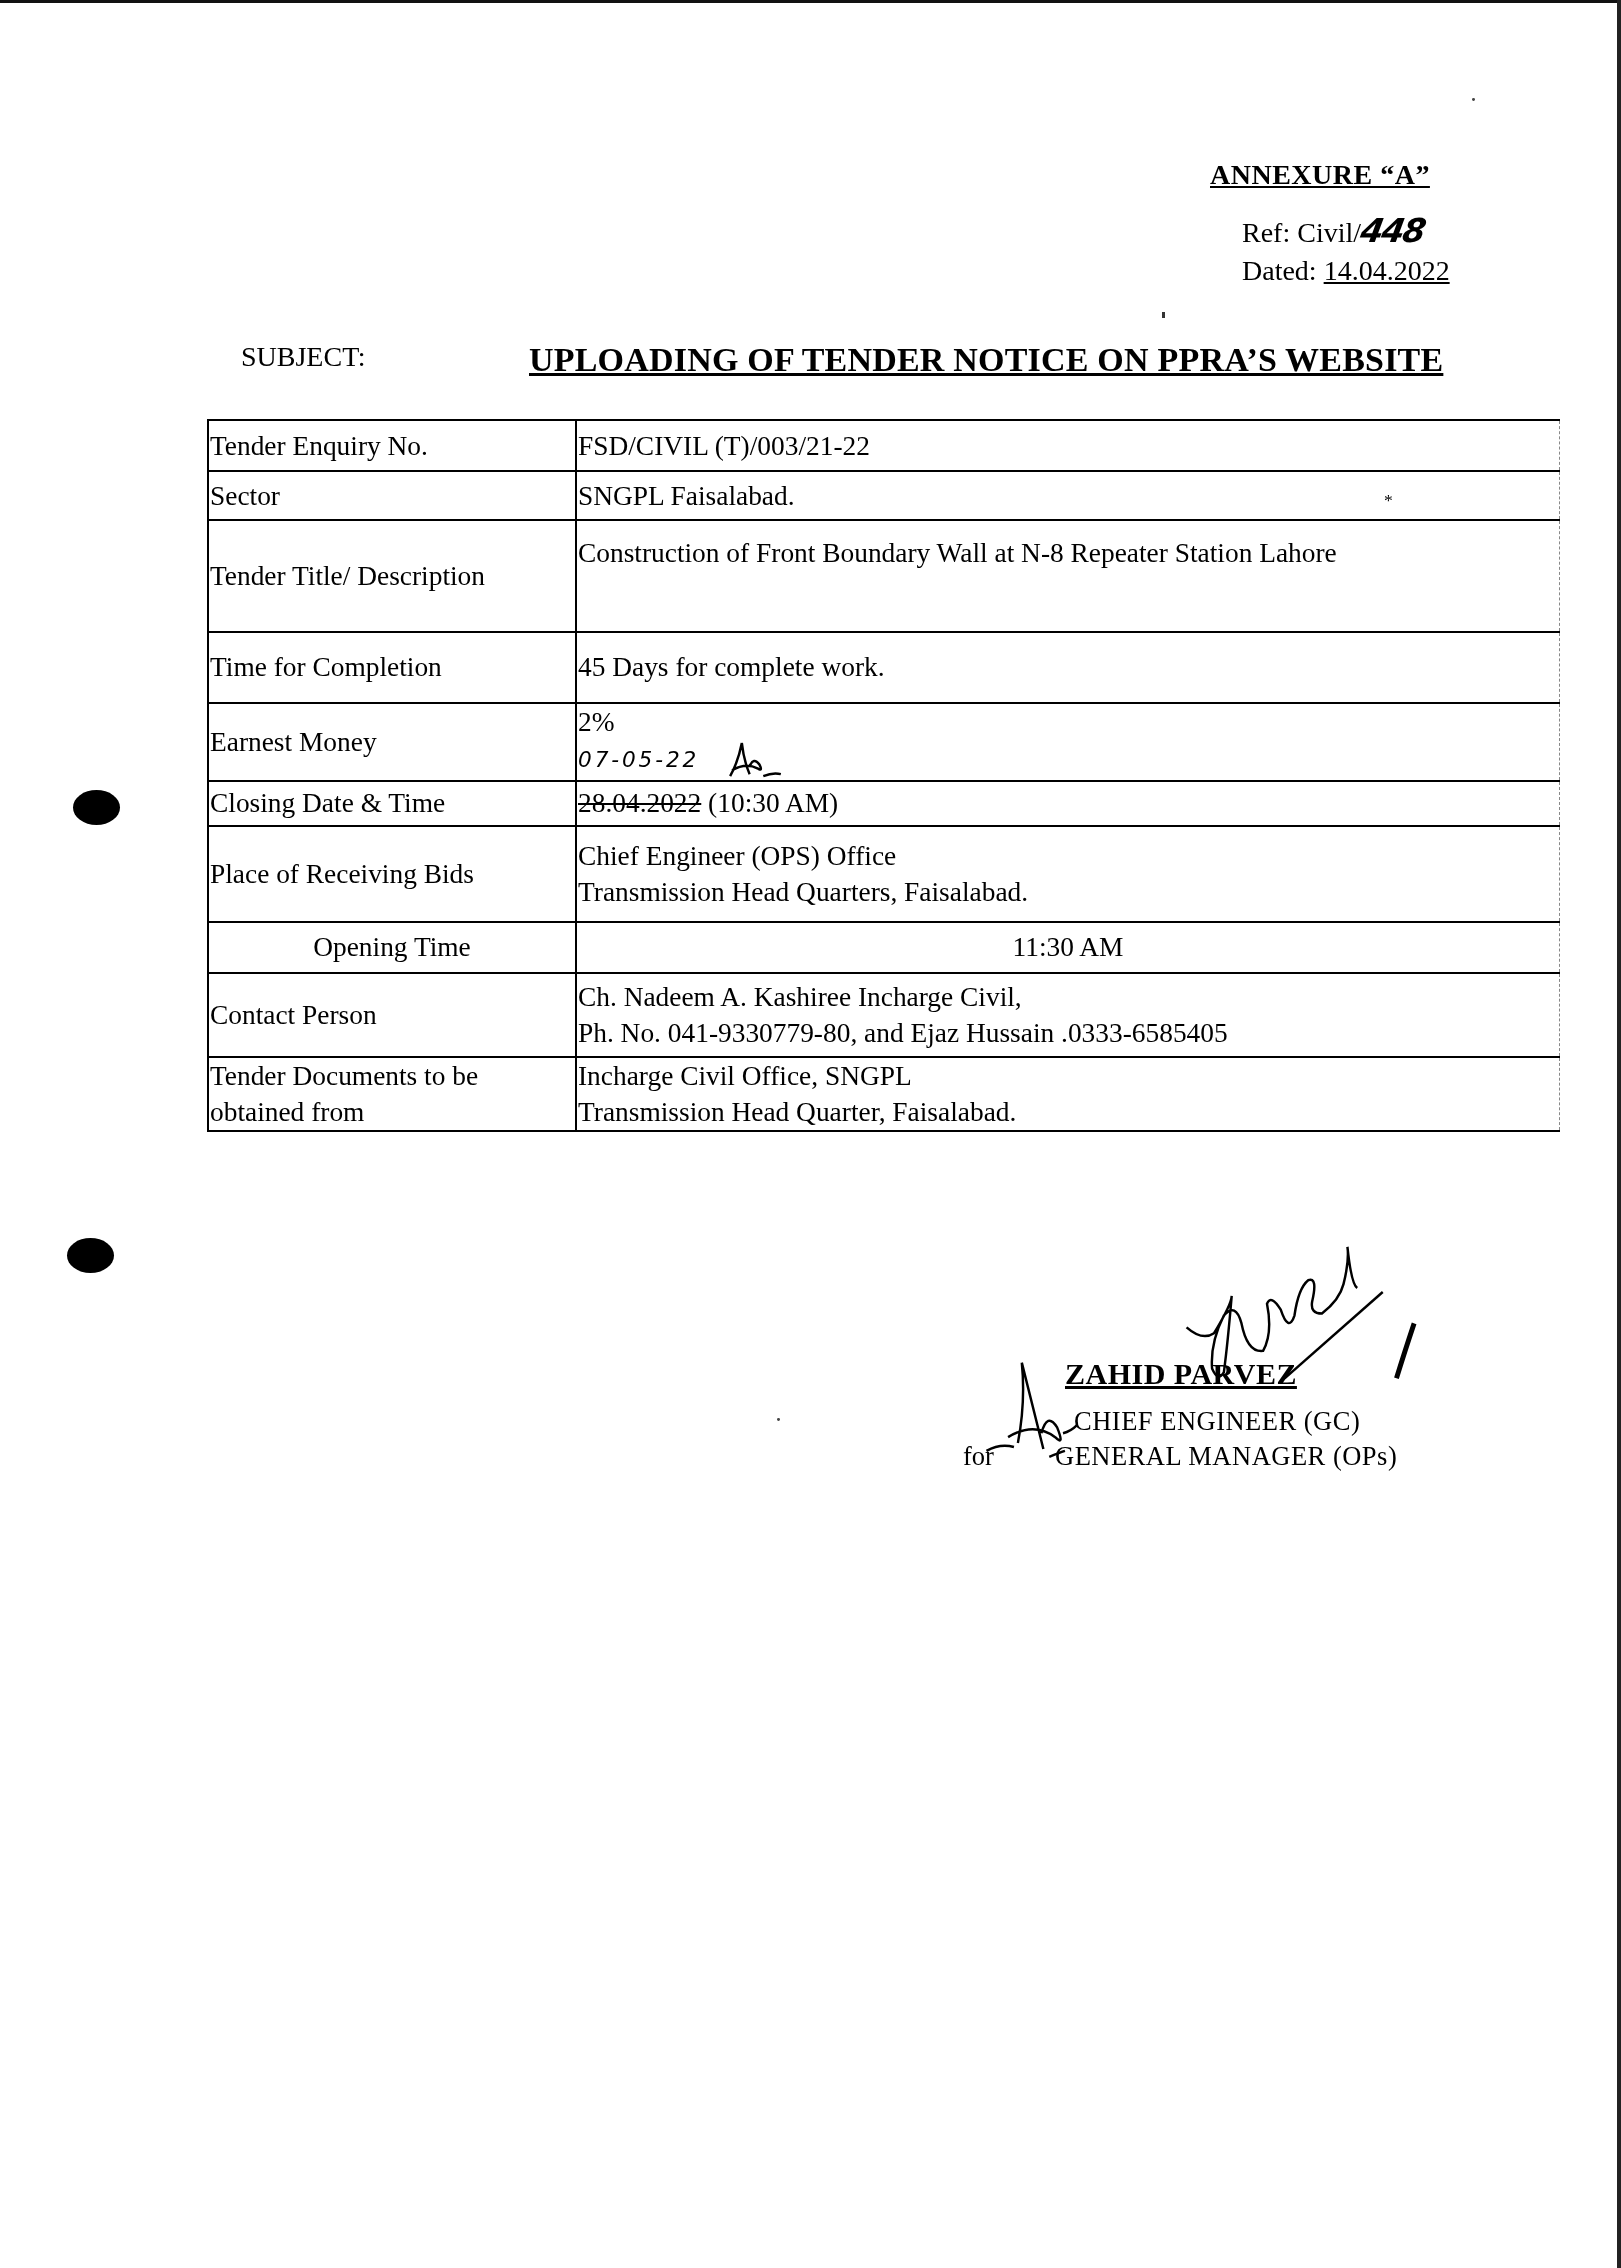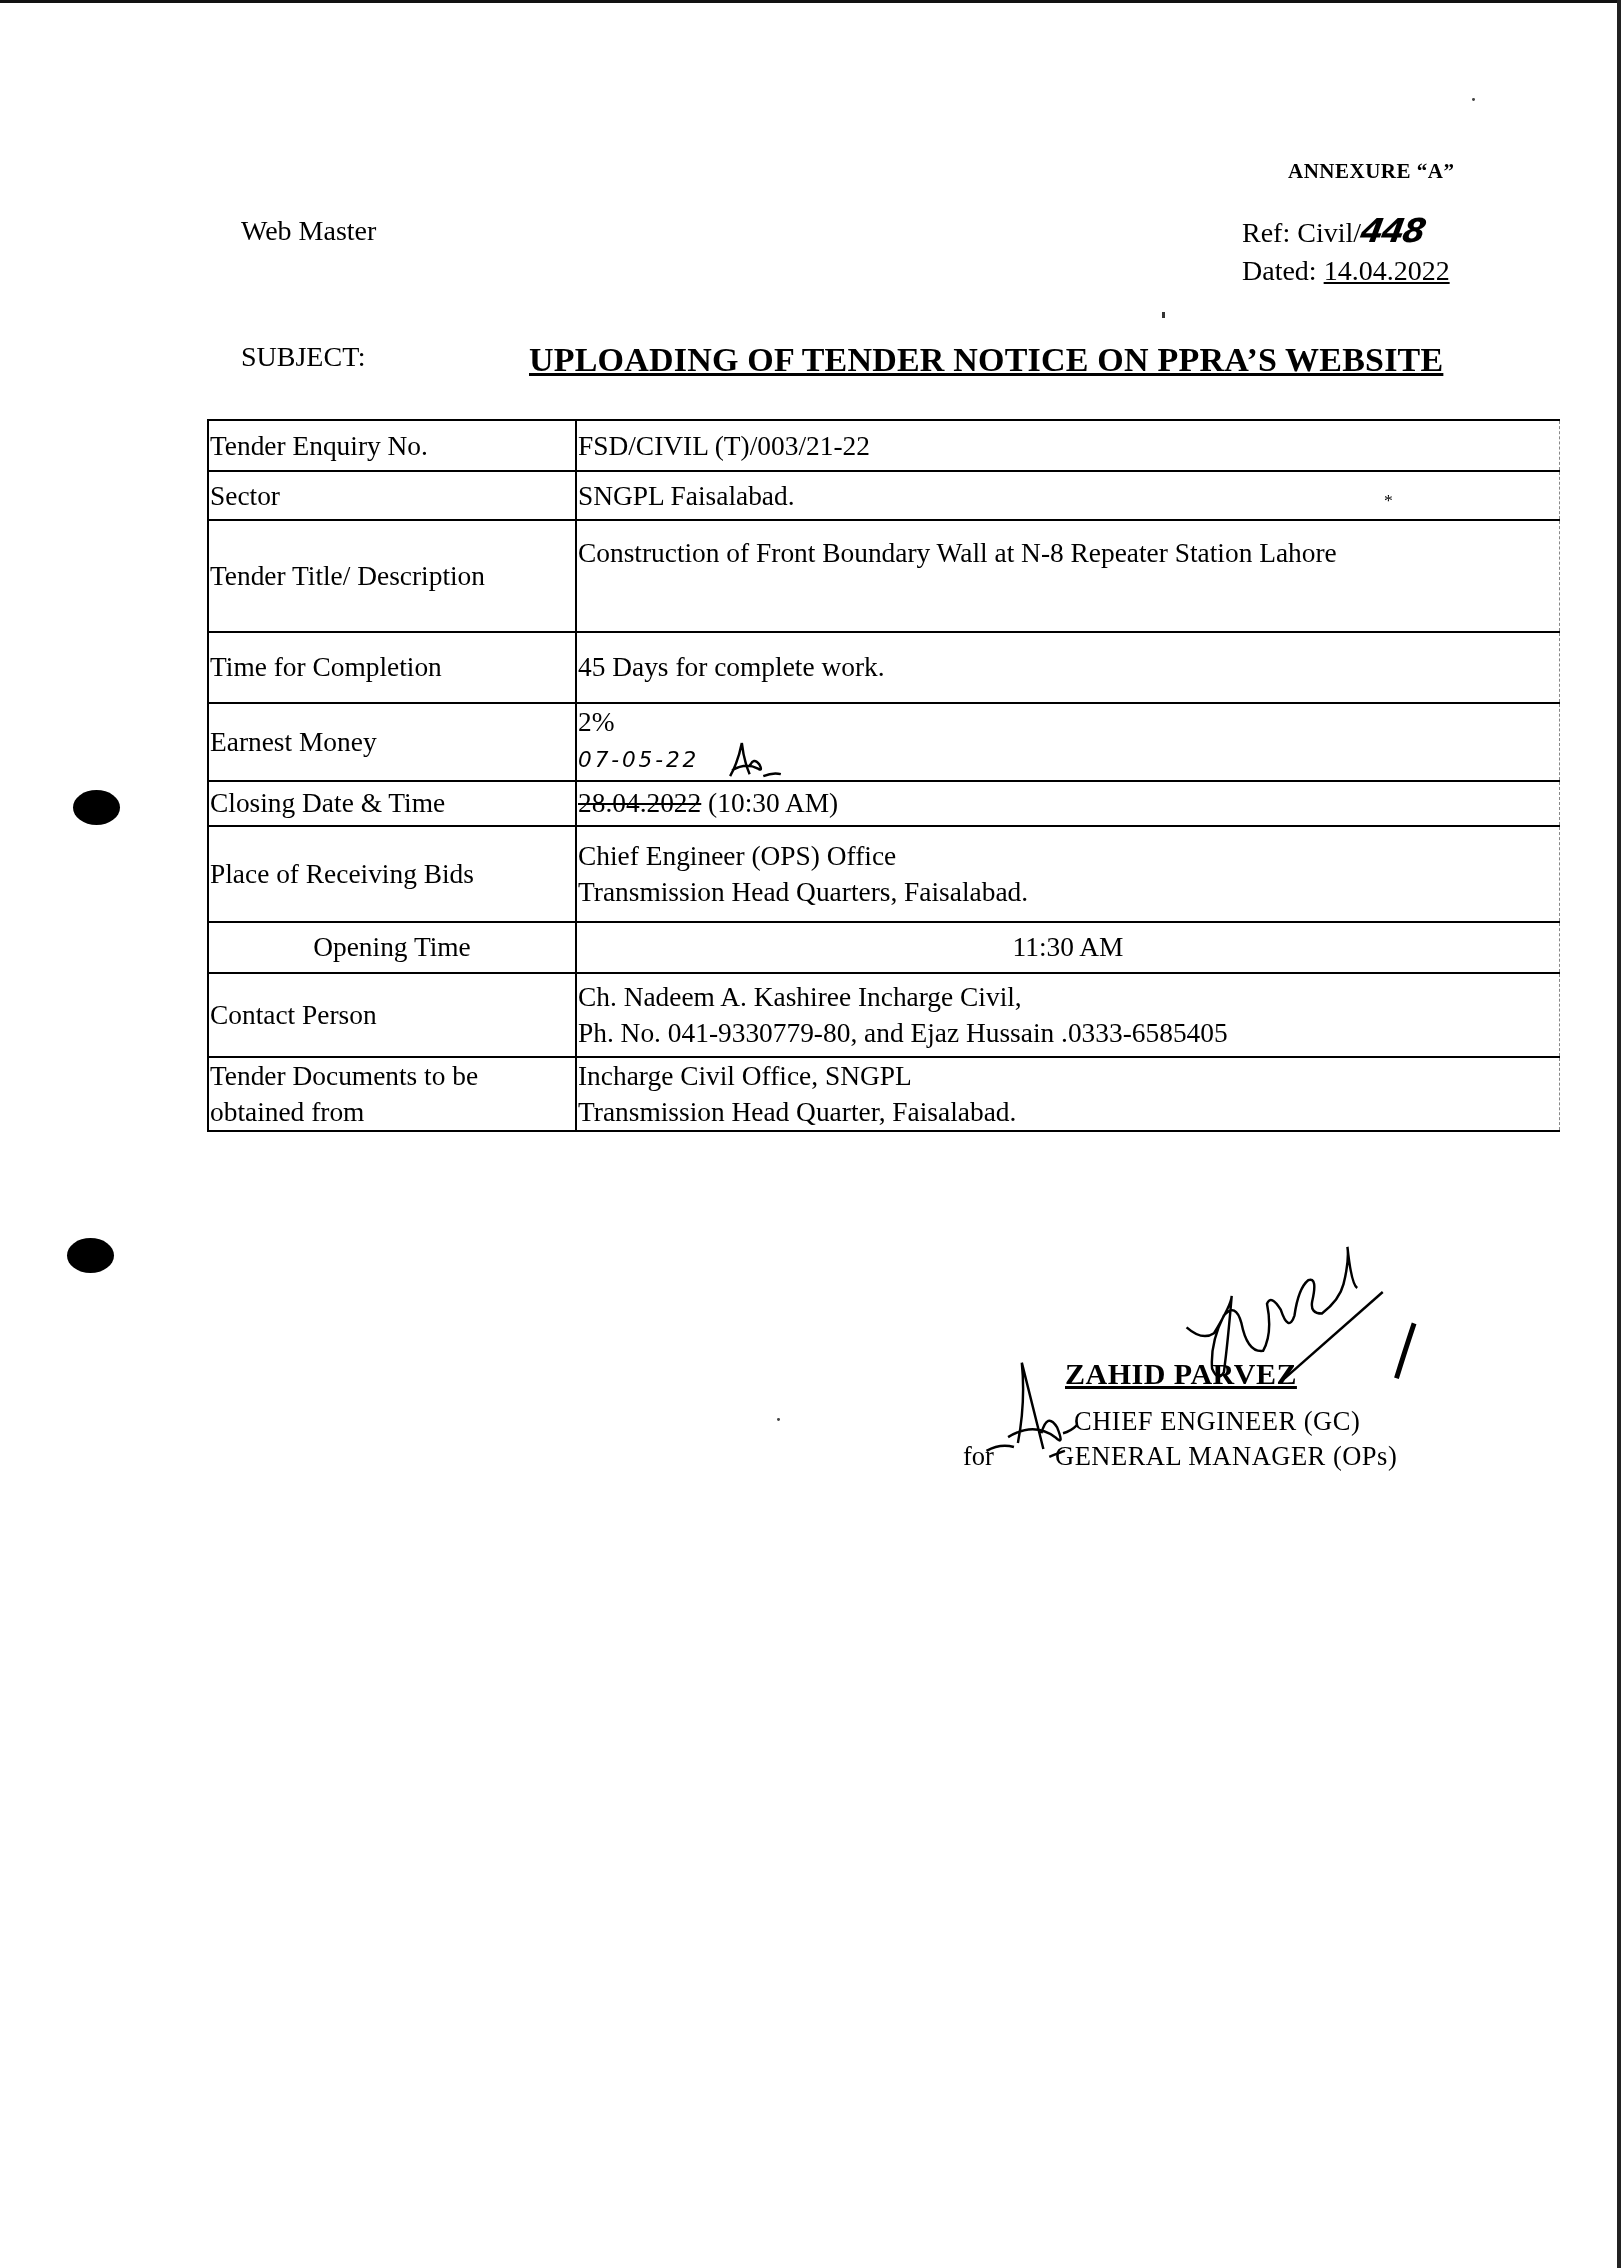--- a/index.html
+++ b/index.html
@@ -24,22 +24,22 @@
     .scan-speck {
       position: absolute; width: 2.9px; height: 2.9px; background: #444; border-radius: 50%;
     }
     .punch-hole {
       position: absolute; width: 47px; height: 35px; background: #000; border-radius: 50%;
     }
     .punch-hole.h1 { left: 73px; top: 790px; }
     .punch-hole.h2 { left: 67px; top: 1238px; }
 
     .annexure {
-      position: absolute; left: 1288px; top: 159px;
-      font-size: 21px; font-weight: bold; 
+      position: absolute; left: 1210px; top: 159px;
+      font-size: 28px; font-weight: bold; text-decoration: underline;
       letter-spacing: 0.5px;
     }
     .ref-block {
       position: absolute; left: 1242px; top: 212px; font-size: 28px; line-height: 38px;
     }
     .ref-line { white-space: nowrap; }
     .ref-handwritten {
       font-family: "DejaVu Sans", sans-serif;
       font-style: italic; font-size: 33px; font-weight: bold;
       letter-spacing: -2px; display: inline-block; transform: skewX(-10deg);
@@ -140,21 +140,20 @@
 <div class="ref-block">
   <div class="ref-line">
     <span>Ref: Civil/</span><span class="ref-handwritten">448</span>
   </div>
   <div class="ref-line">
     <span>Dated: </span><span class="date-value">14.04.2022</span>
   </div>
 </div>
 
 <div class="recipient">
-  <div>Web Master</div>
 </div>
 
 <div class="subject-label">SUBJECT:</div>
 <div class="subject-title">UPLOADING OF TENDER NOTICE ON PPRA’S WEBSITE</div>
 
 <div class="star-mark">*</div>
 
 <table class="tender">
   <tbody>
     <tr class="r-enquiry">

